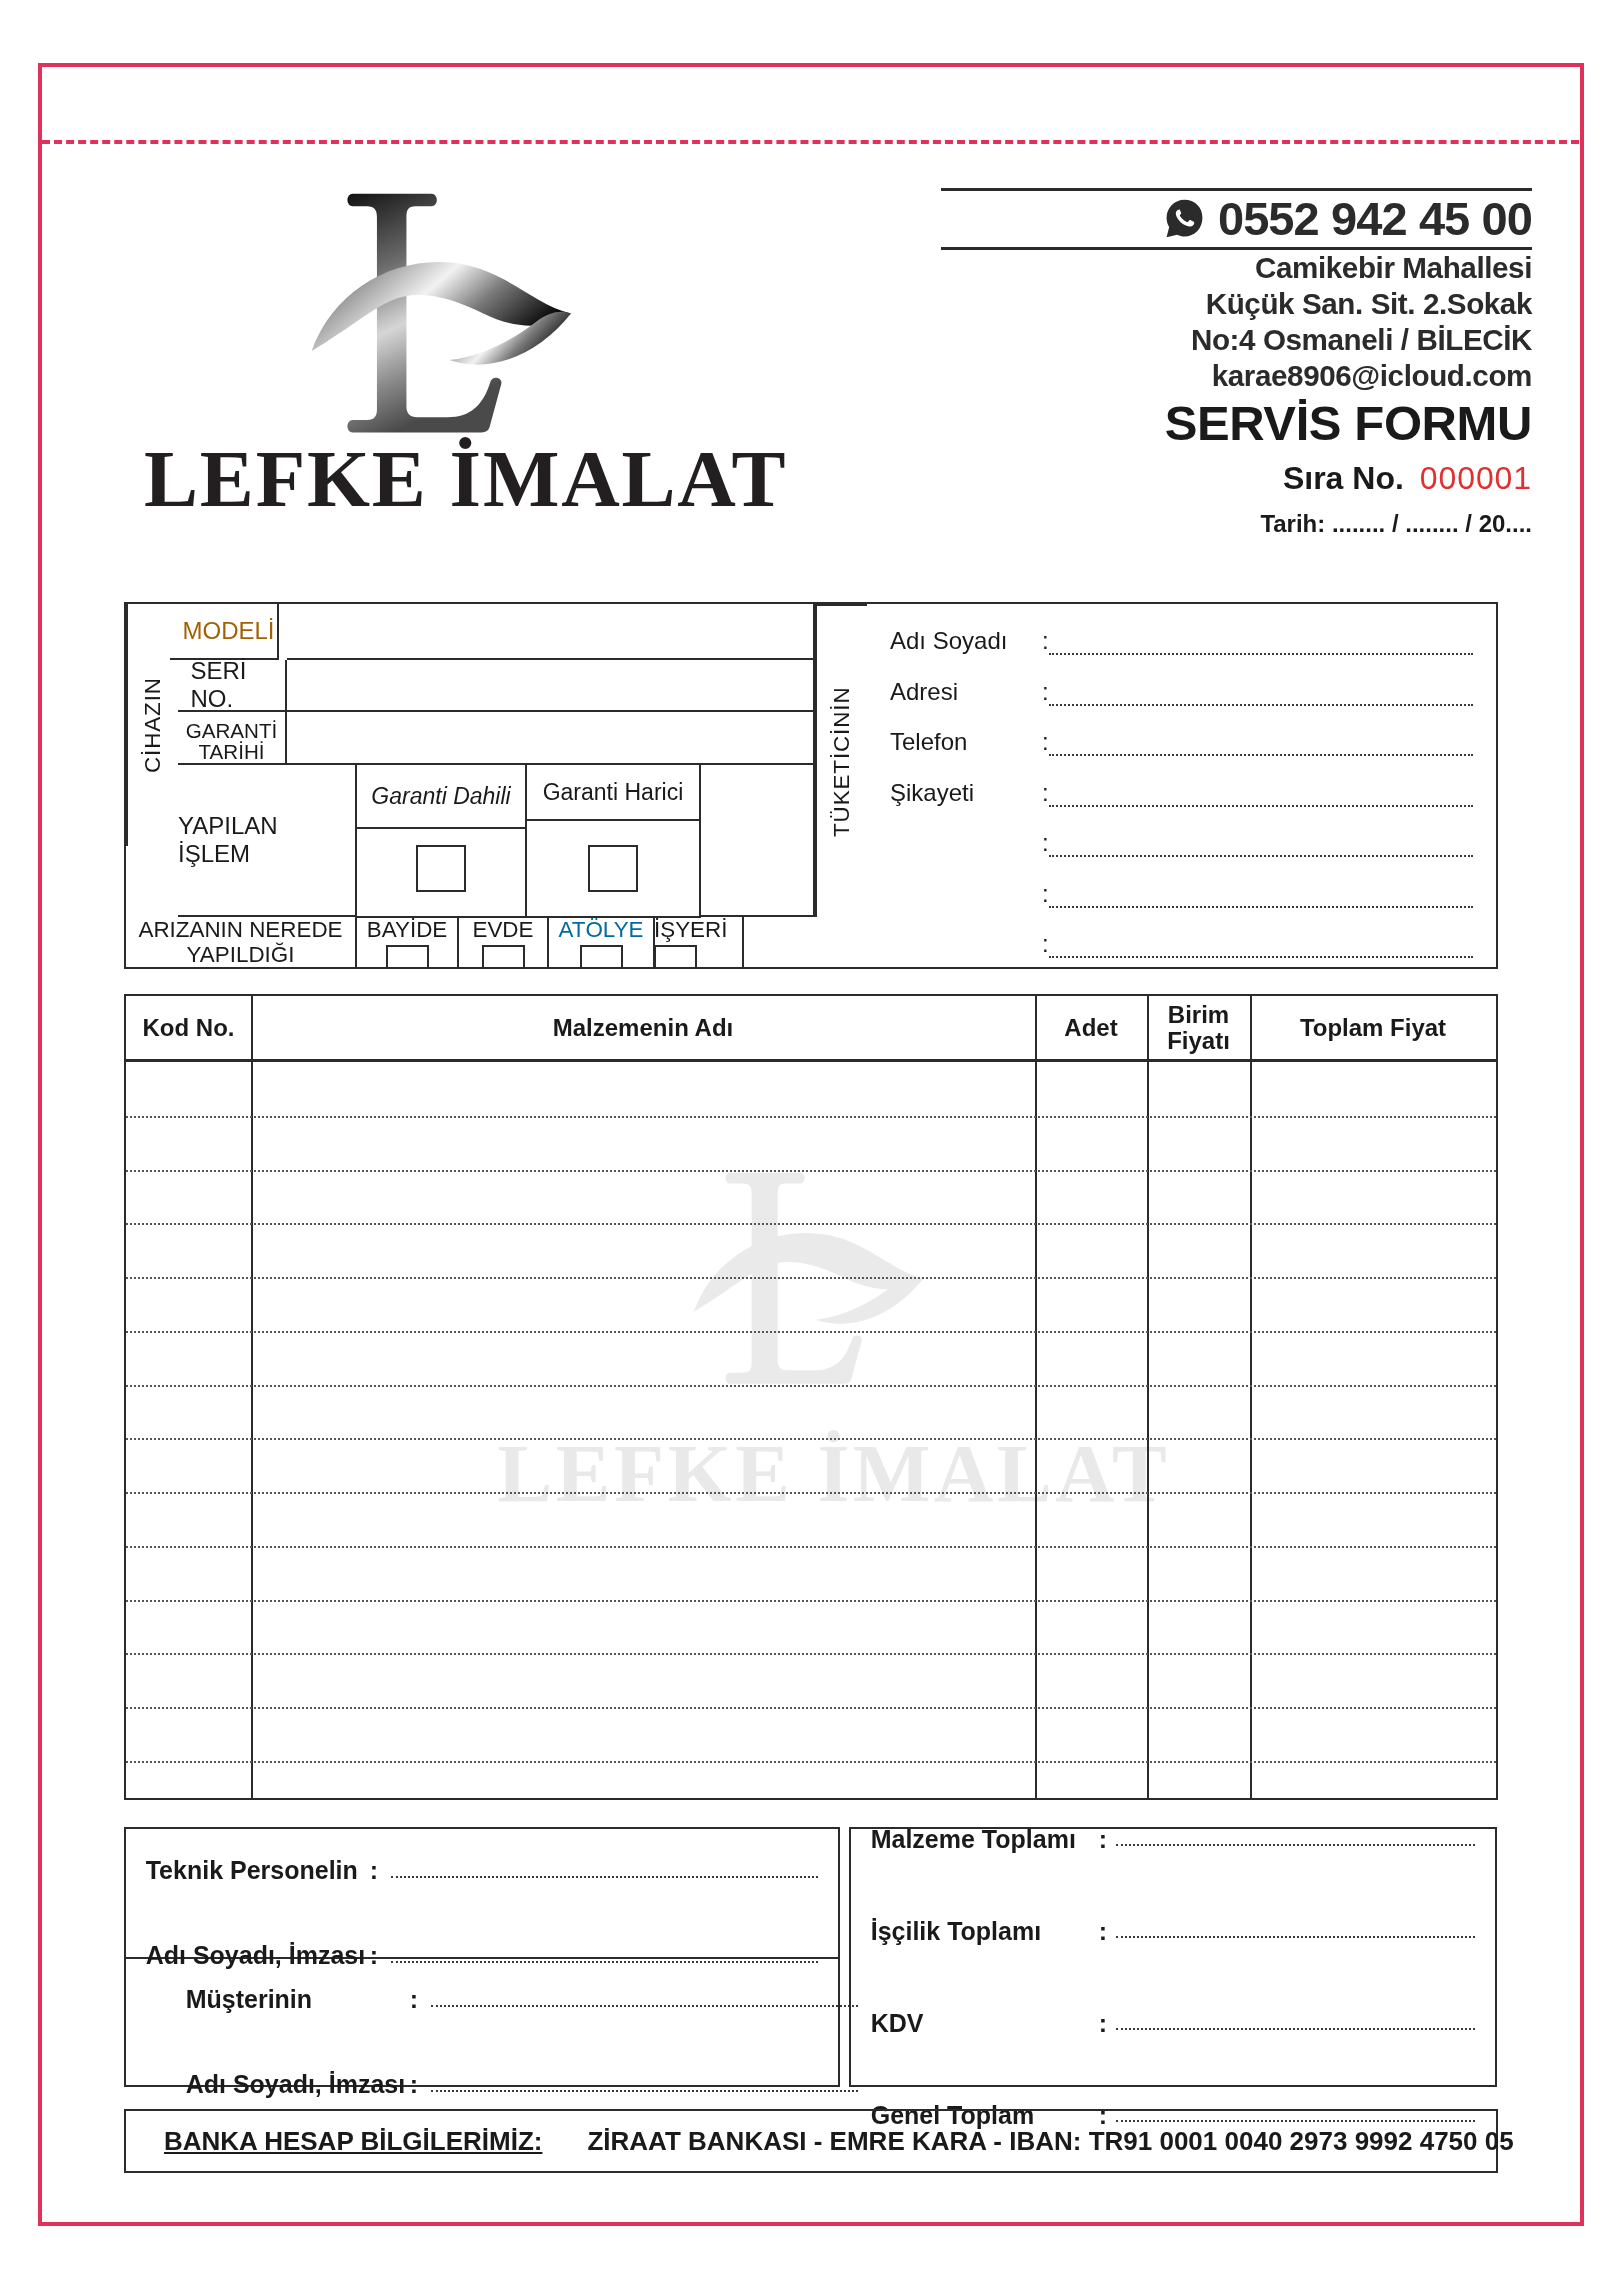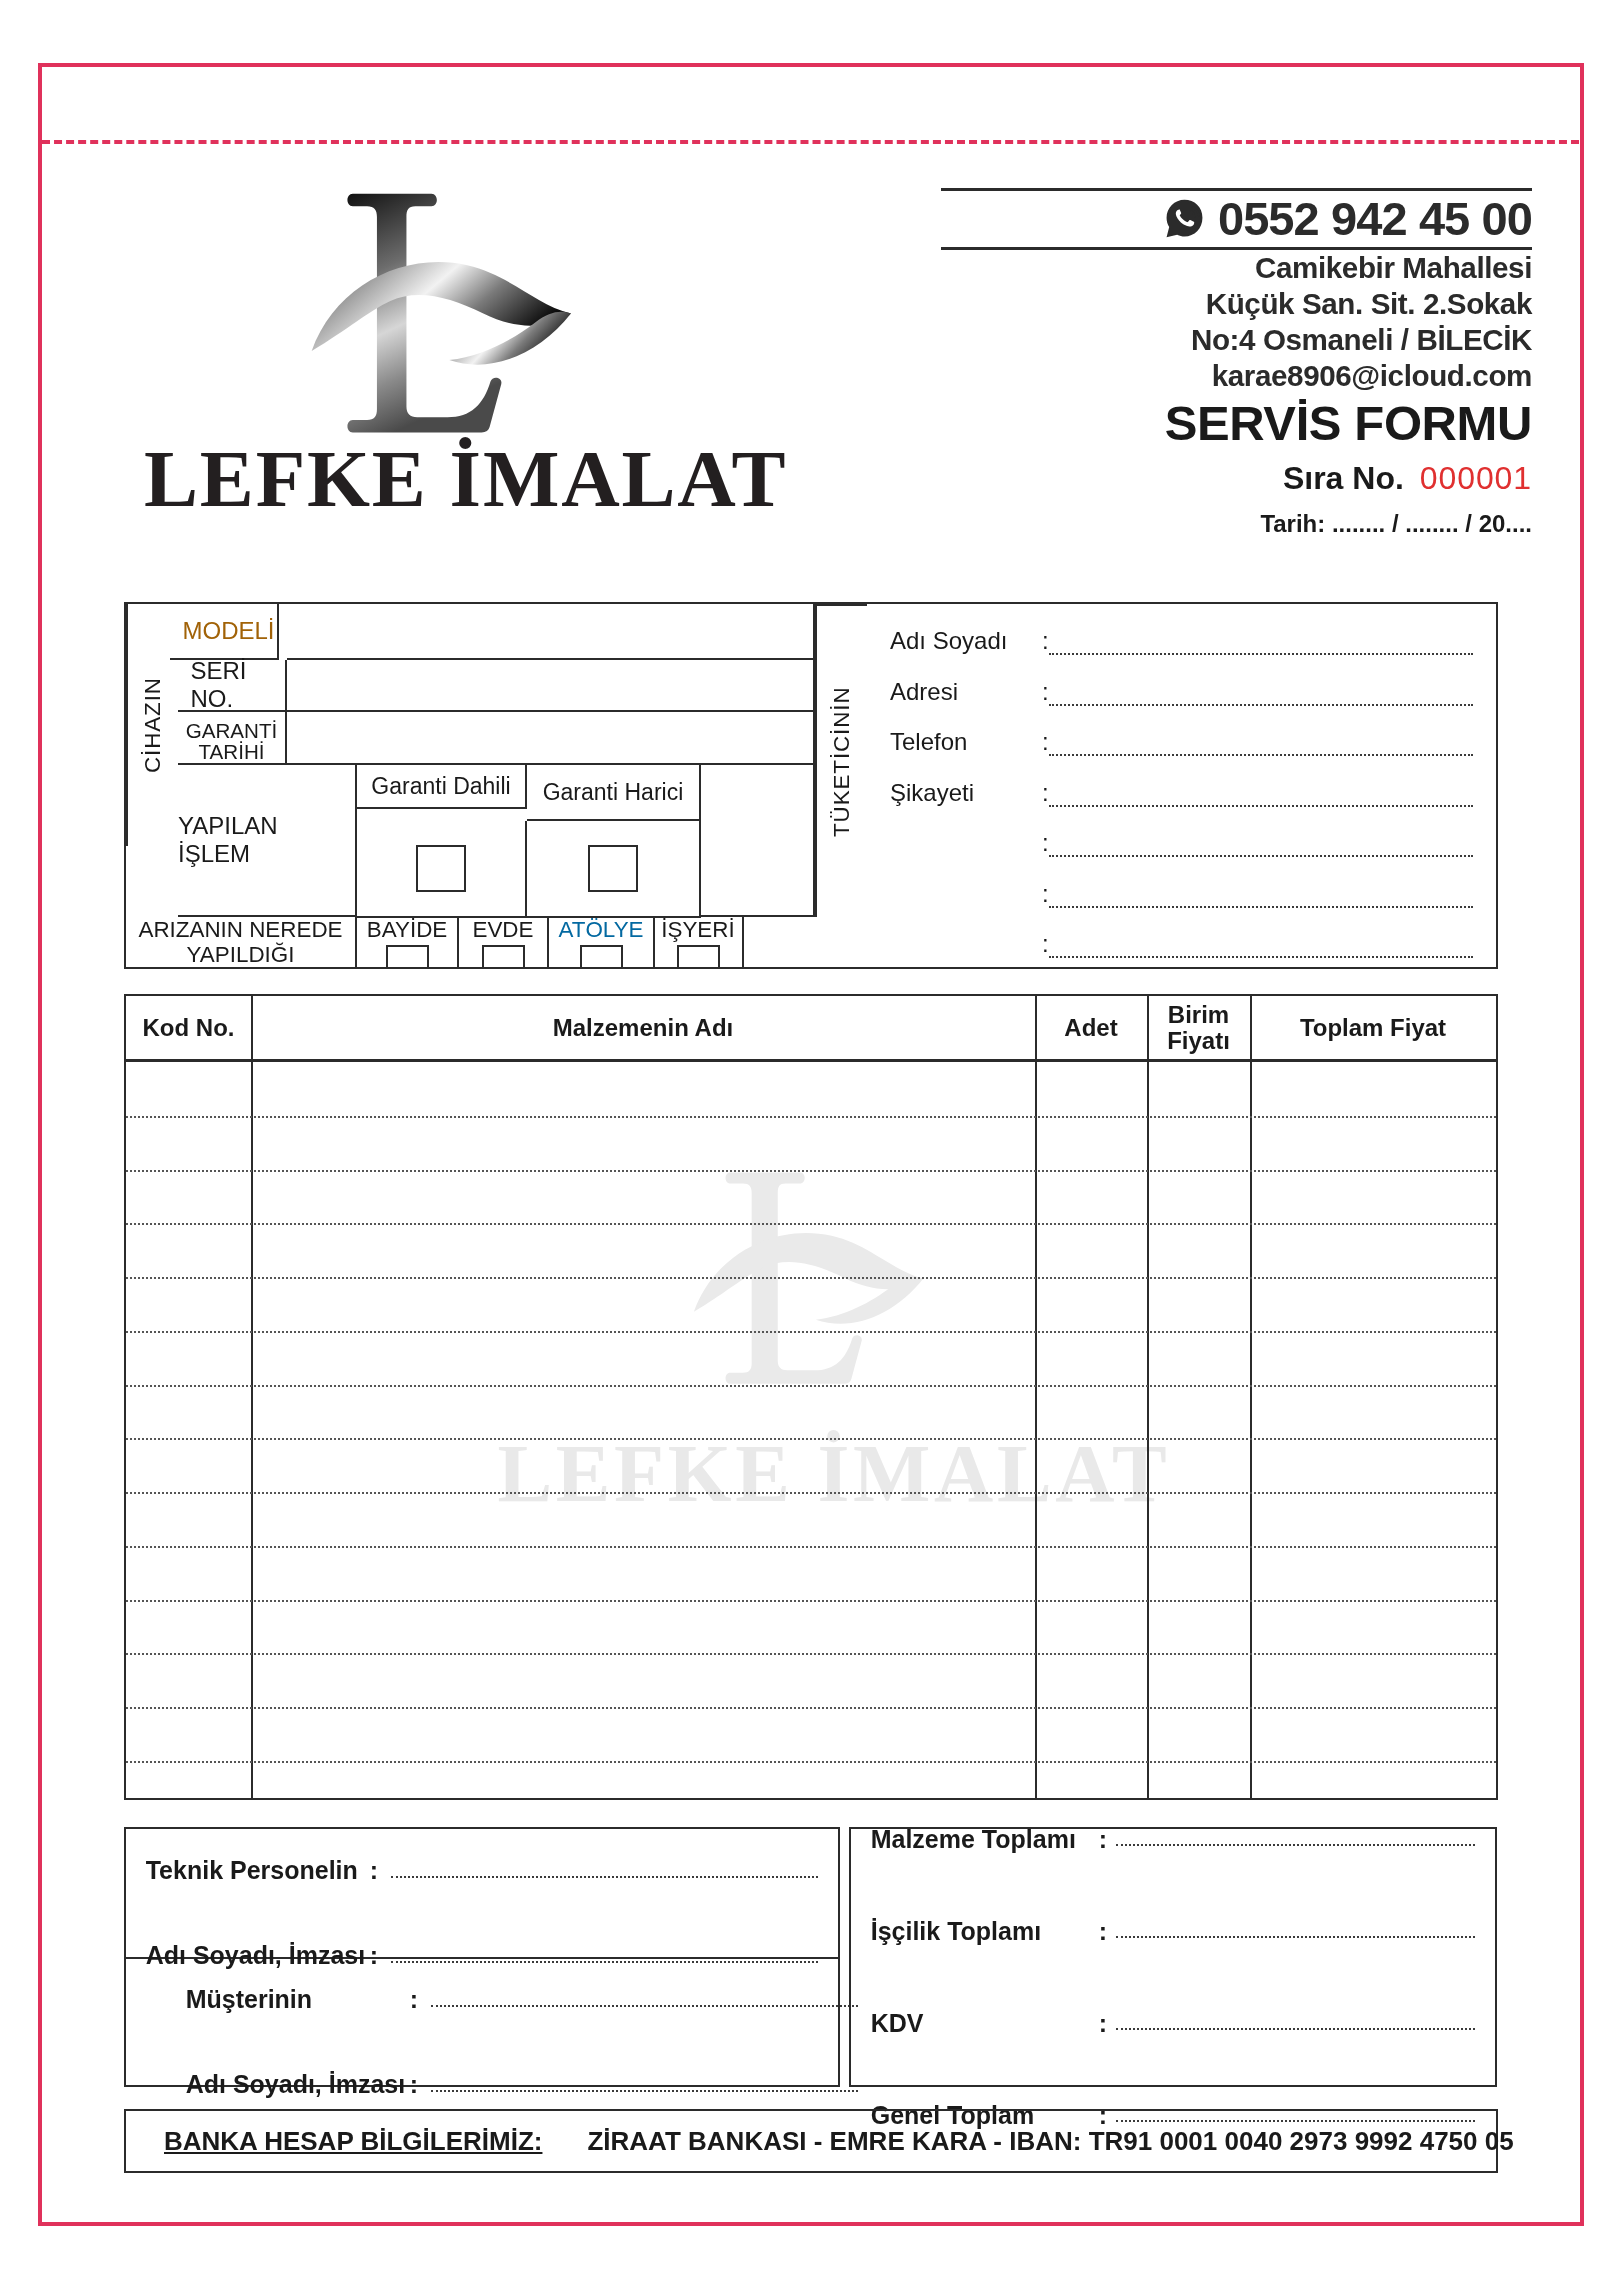--- a/index.html
+++ b/index.html
@@ -213,21 +213,21 @@
     <div class="cellbox" style="position:absolute;left:52px;top:107px;width:109px;height:54px;border-right-width:2.7px;border-bottom-width:2.7px;display:flex;flex-direction:column;align-items:center;justify-content:flex-end;font-size:20.6px;line-height:1.05;color:#1a1a1a;">
       <span>GARANTİ</span>
       <span>TARİHİ</span>
     </div>
     <div class="cellbox" style="position:absolute;left:161px;top:107px;width:528px;height:54px;border-right-width:2.7px;border-bottom-width:2.7px;"></div>
 
     <div class="cellbox" style="position:absolute;left:52px;top:161px;width:179px;height:152px;border-right-width:2.7px;border-bottom-width:2.7px;display:flex;align-items:center;justify-content:center;font-size:24px;color:#1a1a1a;">
       <span>YAPILAN İŞLEM</span>
     </div>
 
-    <div class="cellbox" style="position:absolute;left:231px;top:161px;width:170px;height:44px;border-right-width:2.7px;border-bottom-width:2.7px;display:flex;align-items:center;justify-content:center;font-size:23px;color:#1a1a1a;">
+    <div class="cellbox" style="position:absolute;left:231px;top:161px;width:170px;height:64px;border-right-width:2.7px;border-bottom-width:2.7px;display:flex;align-items:center;justify-content:center;font-size:23px;color:#1a1a1a;font-style:italic;">
       <span>Garanti Dahili</span>
     </div>
     <div class="cellbox" style="position:absolute;left:231px;top:217px;width:170px;height:97px;border-right-width:2.7px;border-bottom-width:2.7px;display:flex;align-items:center;justify-content:center;">
       <div class="chk"></div>
     </div>
 
     <div class="cellbox" style="position:absolute;left:401px;top:161px;width:174px;height:56px;border-right-width:2.7px;border-bottom-width:2.7px;display:flex;align-items:center;justify-content:center;font-size:23px;color:#1a1a1a;">
       <span>Garanti Harici</span>
     </div>
     <div class="cellbox" style="position:absolute;left:401px;top:217px;width:174px;height:97px;border-right-width:2.7px;border-bottom-width:2.7px;display:flex;align-items:center;justify-content:center;">
@@ -246,21 +246,21 @@
       <div class="chk" style="width:43px;height:34px;"></div>
     </div>
     <div class="cellbox" style="position:absolute;left:333px;top:313px;width:90px;height:52px;border-right-width:2.7px;display:flex;flex-direction:column;align-items:center;justify-content:center;gap:1.8px;font-size:22.4px;color:#1a1a1a;">
       <span>EVDE</span>
       <div class="chk" style="width:43px;height:34px;"></div>
     </div>
     <div class="cellbox" style="position:absolute;left:423px;top:313px;width:106px;height:52px;border-right-width:2.7px;display:flex;flex-direction:column;align-items:center;justify-content:center;gap:1.8px;font-size:22.4px;color:#0369a1;">
       <span>ATÖLYE</span>
       <div class="chk" style="width:43px;height:34px;"></div>
     </div>
-    <div class="cellbox" style="position:absolute;left:528px;top:313px;width:90px;height:52px;border-right-width:2.7px;display:flex;flex-direction:column;align-items:center;justify-content:center;gap:1.8px;font-size:22.4px;color:#1a1a1a;">
+    <div class="cellbox" style="position:absolute;left:528px;top:313px;width:90px;height:52px;border-right-width:2.7px;display:flex;flex-direction:column;justify-content:center;gap:1.8px;font-size:22.4px;color:#1a1a1a;">
       <span>İŞYERİ</span>
       <div class="chk" style="width:43px;height:34px;"></div>
     </div>
 
     <div class="vlabel cellbox" style="position:absolute;left:689px;top:0;width:52px;height:313px;border-right-width:2.7px;border-bottom-width:2.7px;">TÜKETİCİNİN</div>
 
     <div style="position:absolute;left:741px;top:0;right:0;bottom:0;padding:23px 23px 9px 23px;box-sizing:border-box;display:flex;flex-direction:column;justify-content:space-between;">
       <div class="frow" style="padding:0;">
         <span style="width:152px;font-size:24px;color:#1a1a1a;">Adı Soyadı</span>
         <span style="font-size:24px;color:#1a1a1a;">:</span>

